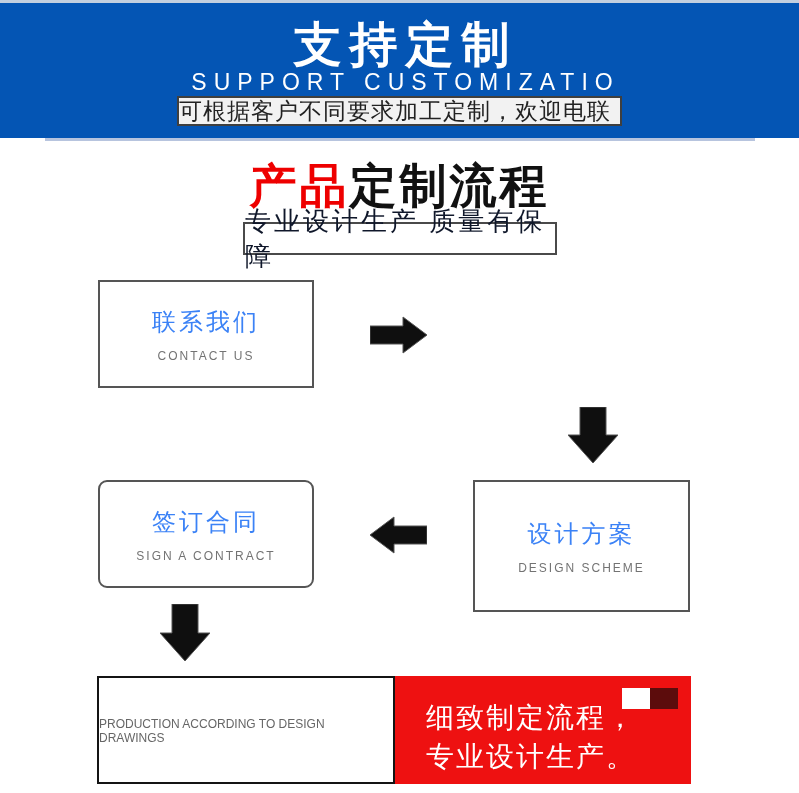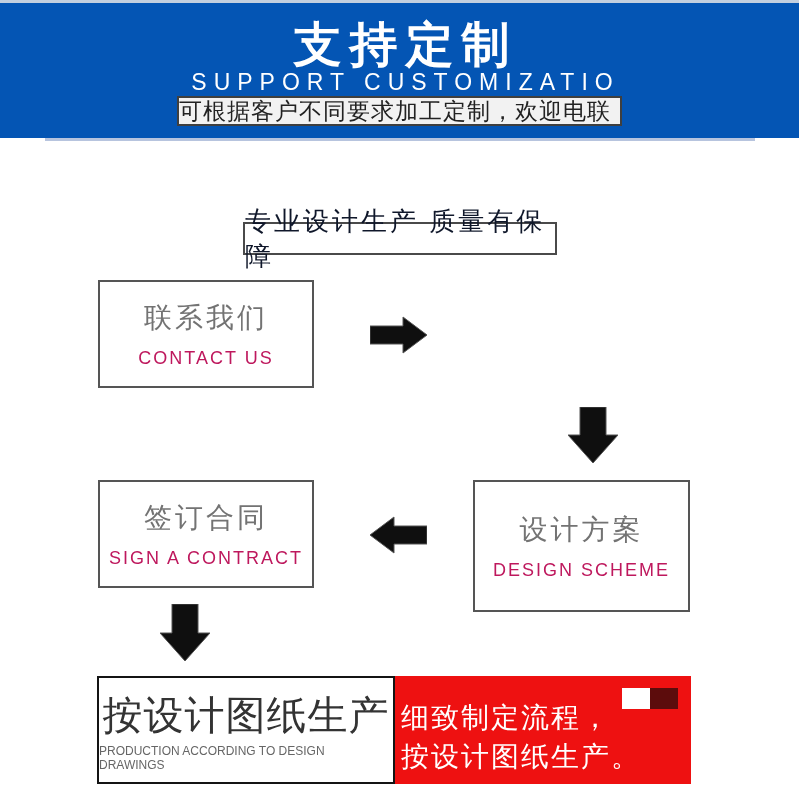--- a/index.html
+++ b/index.html
@@ -23,61 +23,64 @@
   .section-title{position:absolute;left:0;top:155px;width:100%;text-align:center;
     font-size:47px;font-weight:bold;color:#111111;letter-spacing:3px;}
   .section-title .hl{color:#ee0000;}
   .tagline-box{position:absolute;left:243px;top:222px;width:314px;height:33px;
     border:2px solid #4a4a4a;box-sizing:border-box;background:#ffffff;
     display:flex;align-items:center;justify-content:center;
     font-size:26px;color:#0f172a;letter-spacing:3px;}
   
   .step-box{position:absolute;box-sizing:border-box;border:2px solid #555555;background:#ffffff;
     display:flex;flex-direction:column;align-items:center;justify-content:center;}
-  .step-zh{font-size:28px;color:#737373;letter-spacing:3px;}
-  .step-en{font-size:18px;color:#be185d;letter-spacing:2px;margin-top:11px;}
+  .step-zh{font-size:24px;color:#3b82f6;letter-spacing:3px;}
+  .step-en{font-size:12px;color:#737373;letter-spacing:2px;margin-top:11px;}
   .box-contact{left:98px;top:280px;width:216px;height:108px;}
   .box-negotiation{left:473px;top:280px;width:217px;height:108px;}
-  .box-contract{left:98px;top:480px;width:216px;height:108px;}
+  .box-contract{left:98px;top:480px;width:216px;height:108px;border-radius:9px;}
   .box-design{left:473px;top:480px;width:217px;height:132px;}
   .box-production{left:97px;top:676px;width:298px;height:108px;border-color:#141414;}
   .box-production .step-zh{font-size:40px;color:#333333;letter-spacing:1px;}
   .box-production .step-en{font-size:12px;color:#666666;letter-spacing:0px;margin-top:1px;}
   
   .arrow{position:absolute;}
   .arrow svg{display:block;}
   .arrow-right-1{left:370px;top:315px;}
   .arrow-down-1{left:568px;top:407px;}
   .arrow-left-1{left:370px;top:515px;}
   .arrow-down-2{left:160px;top:604px;}
   
   .note-box{position:absolute;left:395px;top:676px;width:296px;height:108px;
     background:#ee1111;color:#ffffff;box-sizing:border-box;
     display:flex;flex-direction:column;justify-content:center;
-    padding:14px 0 0 6px;}
+    padding:14px 0 0 31px;}
   .note-line{font-size:28px;letter-spacing:2px;line-height:39px;}
   .sq{position:absolute;width:28px;height:21px;}
   .sq-white{left:227px;top:12px;background:#ffffff;}
   .sq-dark{left:255px;top:12px;background:#5c0c0c;}
 </style>
 </head>
 <body>
 
 <div id="canvas">
 
   <div class="banner">
     <div class="banner-top-strip"></div>
     <div class="banner-title">支持定制</div>
     <div class="banner-sub">SUPPORT CUSTOMIZATIO</div>
     <div class="banner-note">
       <span>可根据客户不同要求加工定制，欢迎电联</span>
     </div>
   </div>
   <div class="banner-shadow"></div>
 
+  <div class="section-title">
+    <span class="hl">产品</span><span>定制流程</span>
+  </div>
   <div class="tagline-box">
     <span>专业设计生产 质量有保障</span>
   </div>
 
   <div class="step-box box-contact">
     <div class="step-zh">联系我们</div>
     <div class="step-en">CONTACT US</div>
   </div>
 
   <div class="arrow arrow-right-1">
@@ -109,24 +112,23 @@
     <div class="step-en">DESIGN SCHEME</div>
   </div>
 
   <div class="arrow arrow-down-2">
     <svg width="50" height="57" viewBox="0 0 50 57">
       <polygon points="12,0 38,0 38,29 50,29 25,57 0,29 12,29" fill="#0f0f0f" stroke="#555" stroke-width="1"></polygon>
     </svg>
   </div>
 
   <div class="step-box box-production">
-    <div class="step-zh">按设计图纸生产</div>
     <div class="step-en">PRODUCTION ACCORDING TO DESIGN DRAWINGS</div>
   </div>
 
   <div class="note-box">
     <div class="sq sq-white"></div>
     <div class="sq sq-dark"></div>
     <div class="note-line">细致制定流程，</div>
-    <div class="note-line">按设计图纸生产。</div>
+    <div class="note-line">专业设计生产。</div>
   </div>
 
 </div>
 
 </body></html>

